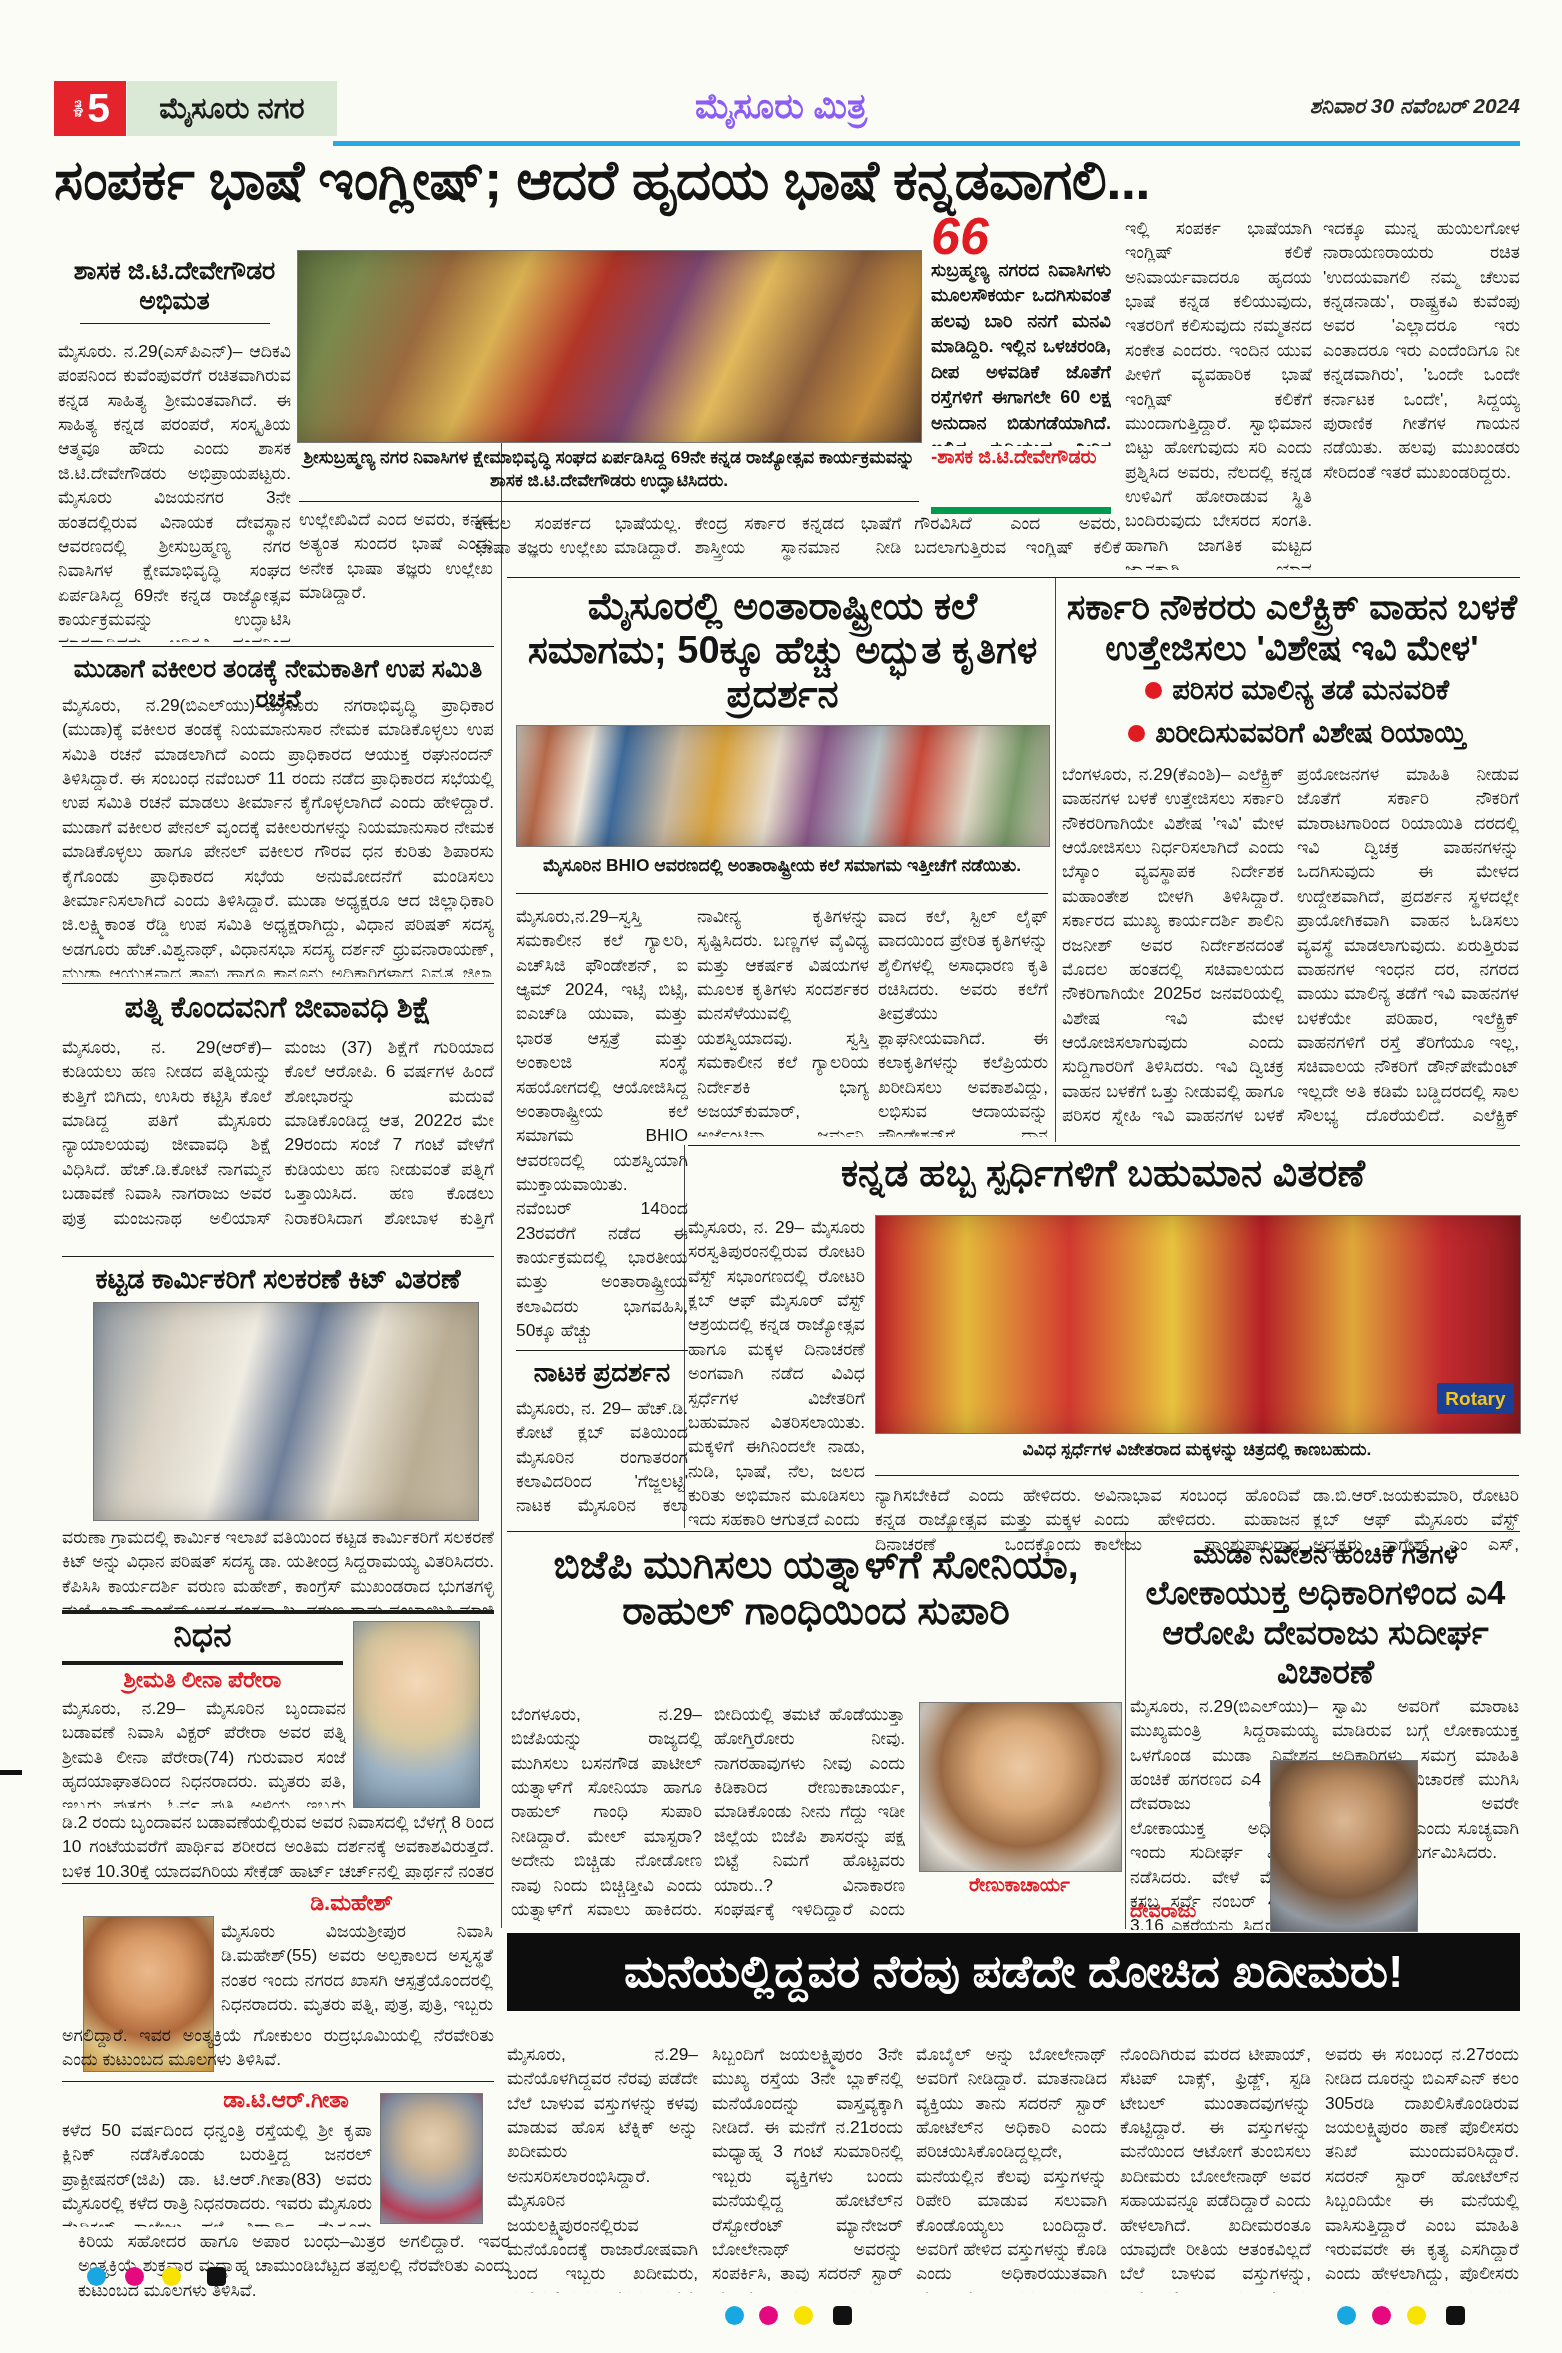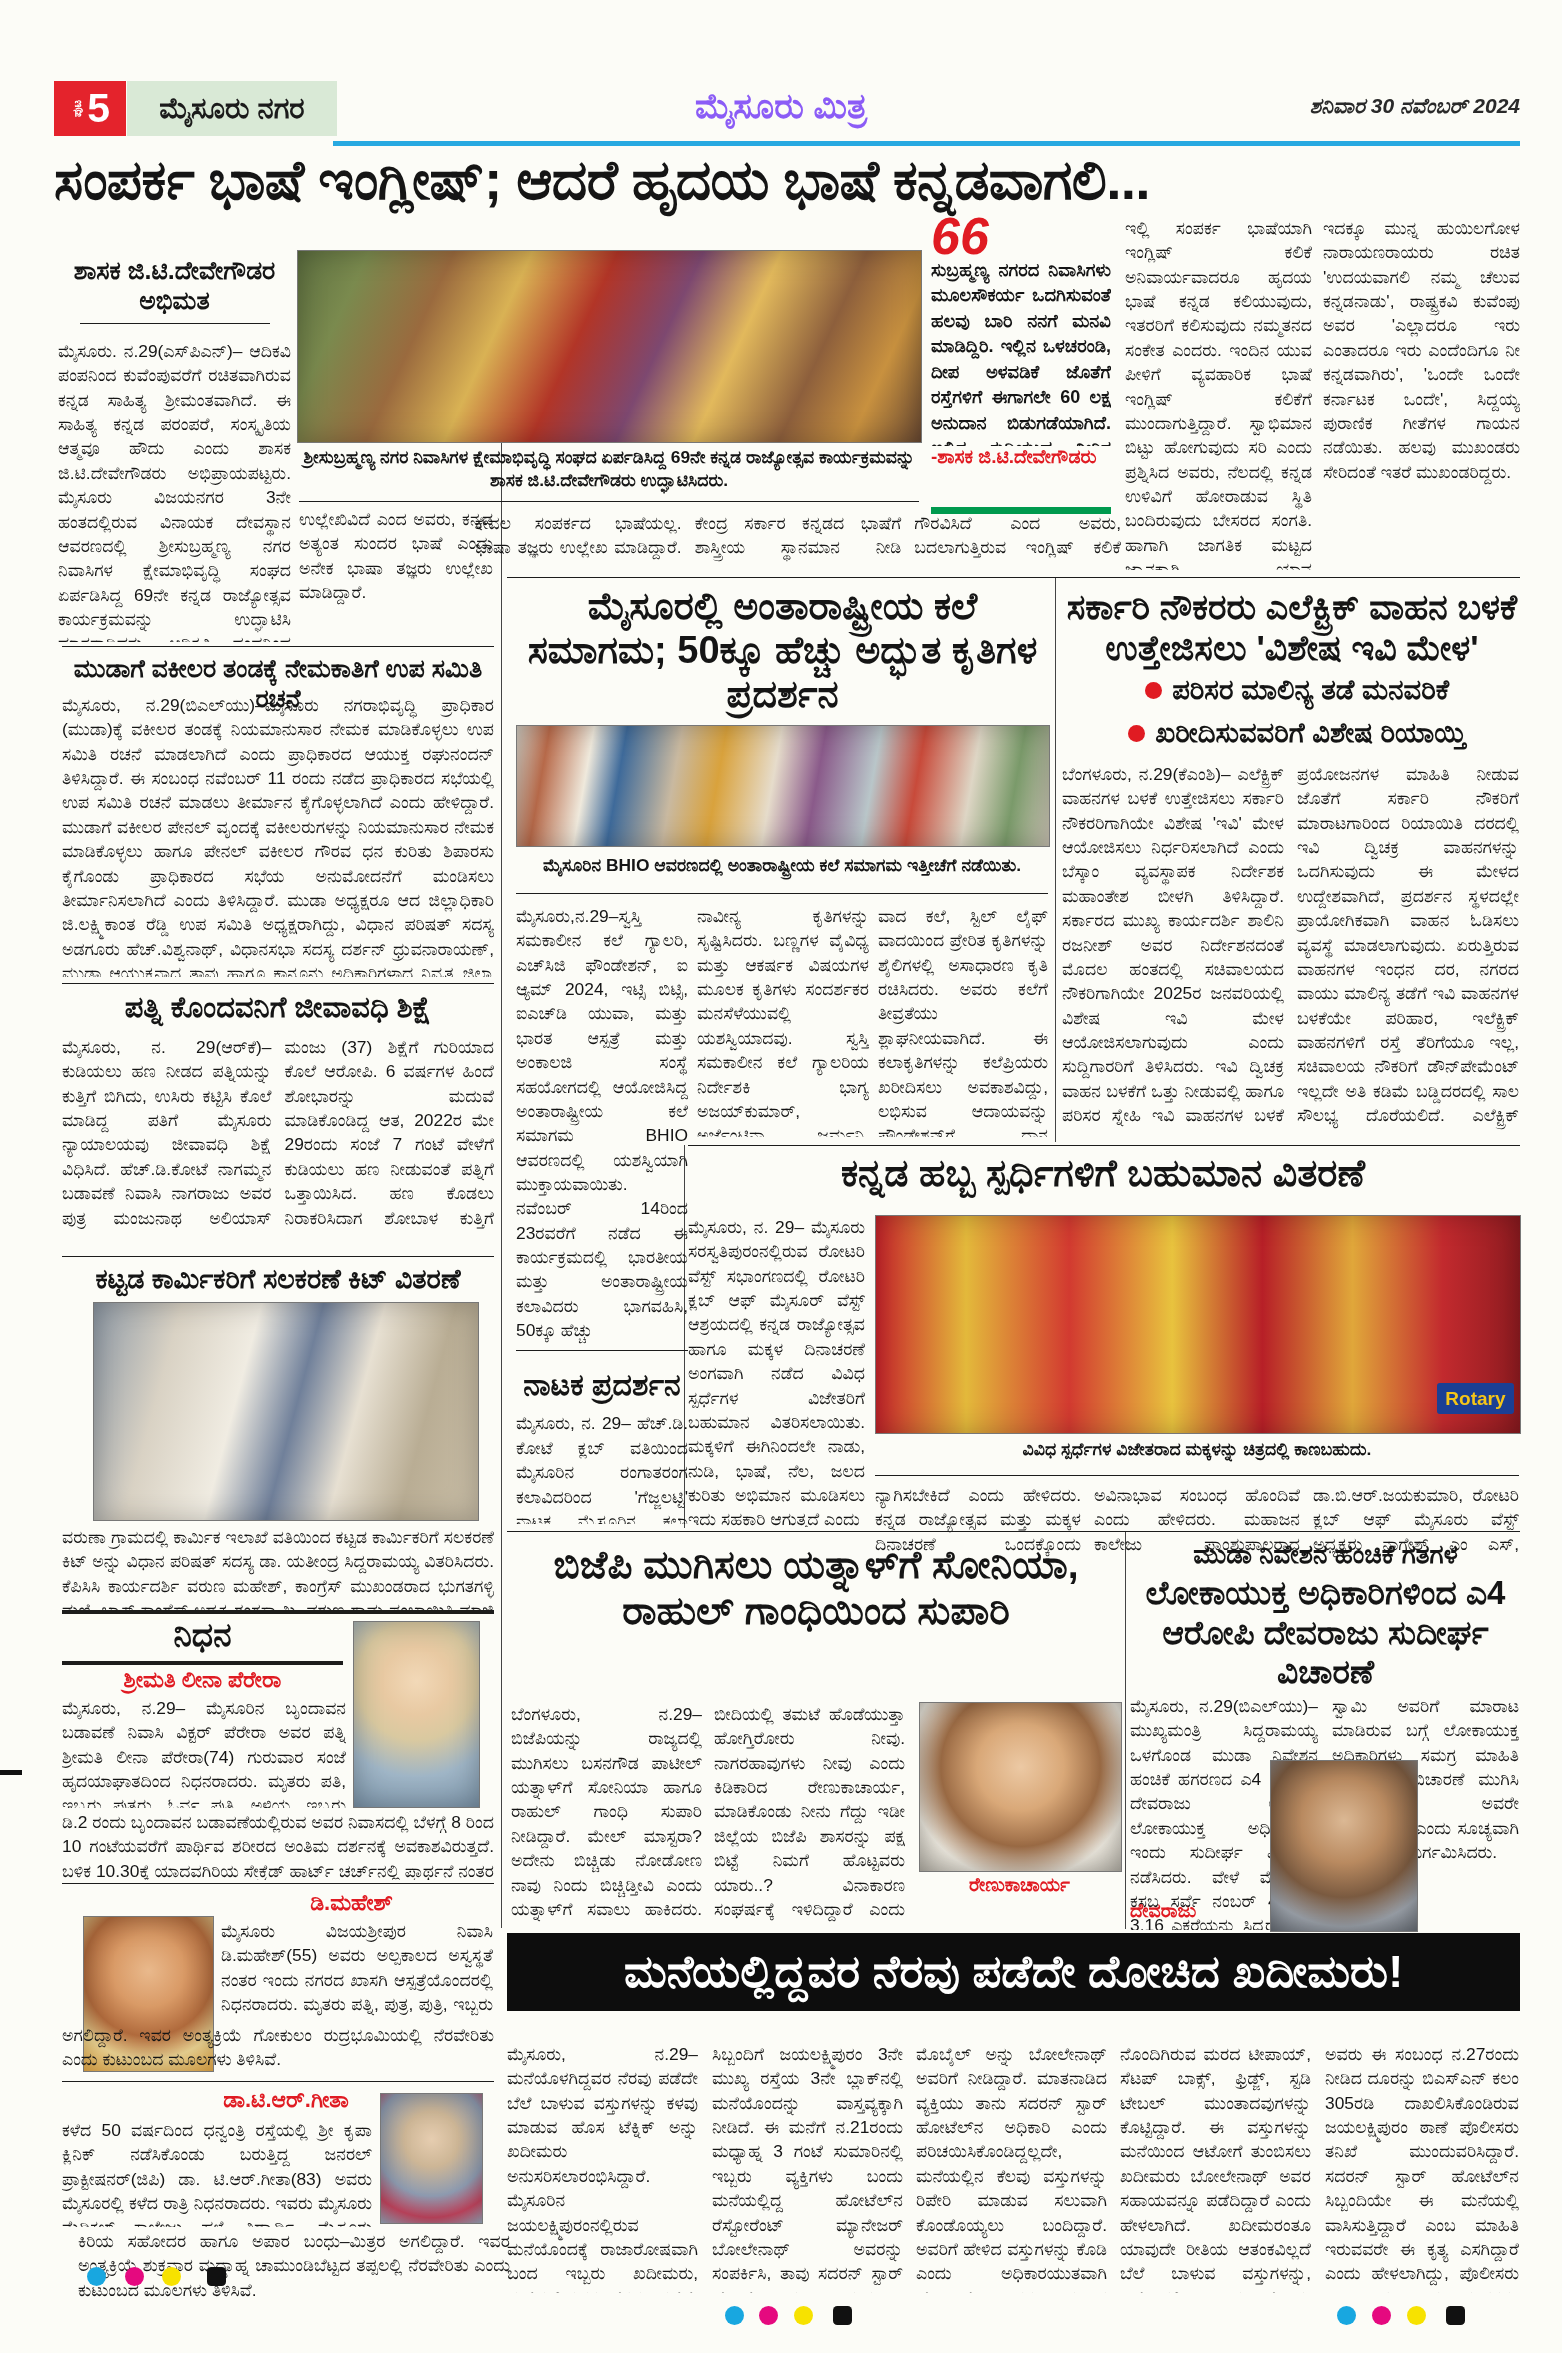--- a/index.html
+++ b/index.html
@@ -71,22 +71,22 @@
   .o3a{left:62px;top:2118px;width:310px;height:109px;}
   .o3b{left:78px;top:2229px;width:432px;height:106px;}
   
   .art-h{left:516px;top:584px;width:533px;font-size:38px;font-weight:bold;line-height:1.16;}
   .art-photo{left:516px;top:725px;width:532px;height:120px;
     background:linear-gradient(100deg,#d8d3c8 0%,#b86a4a 6%,#efe9dc 14%,#3e6a9a 20%,#c9b9a0 30%,#d9a23c 38%,#e6dccb 48%,#8a5a8a 56%,#b9c6c9 66%,#c84a3a 74%,#ded6c5 84%,#7a9a6a 92%,#cfc8b8 100%);}
   .art-cap{left:516px;top:854px;width:532px;}
   .artc1{left:516px;top:904px;width:172px;height:620px;}
   .artc2{left:697px;top:904px;width:172px;height:233px;}
   .artc3{left:878px;top:904px;width:170px;height:233px;}
-  .subhead{font-size:30px;font-weight:bold;text-align:center;border-top:1.4px solid #1c1c1c;border-bottom:0;
-           padding-top:13px;margin:7.2px 0 5.8px 0;}
+  .subhead{font-size:26px;font-weight:bold;text-align:center;border-top:1.4px solid #1c1c1c;border-bottom:0;
+           padding-top:3px;margin:7.2px 0 5.8px 0;}
   
   .ev-h{left:1065px;top:586px;width:454px;font-size:35px;font-weight:bold;line-height:1.18;}
   .ev-bullets{left:1087px;top:674px;width:420px;}
   .ev-bullet{display:flex;align-items:center;gap:10px;font-size:27.5px;font-weight:bold;margin-bottom:10px;justify-content:center;}
   .bdot{width:17.4px;height:17.4px;border-radius:50%;background:#e01b22;flex:0 0 auto;}
   .ev-b{left:1062px;top:762px;width:457px;height:374px;column-count:2;column-gap:13px;}
   
   .habba-h{left:688px;top:1152px;width:830px;font-size:38px;font-weight:bold;}
   .habba-left{left:688px;top:1215px;width:177px;height:312px;}
   .habba-photo{left:875px;top:1215px;width:644px;height:217px;

